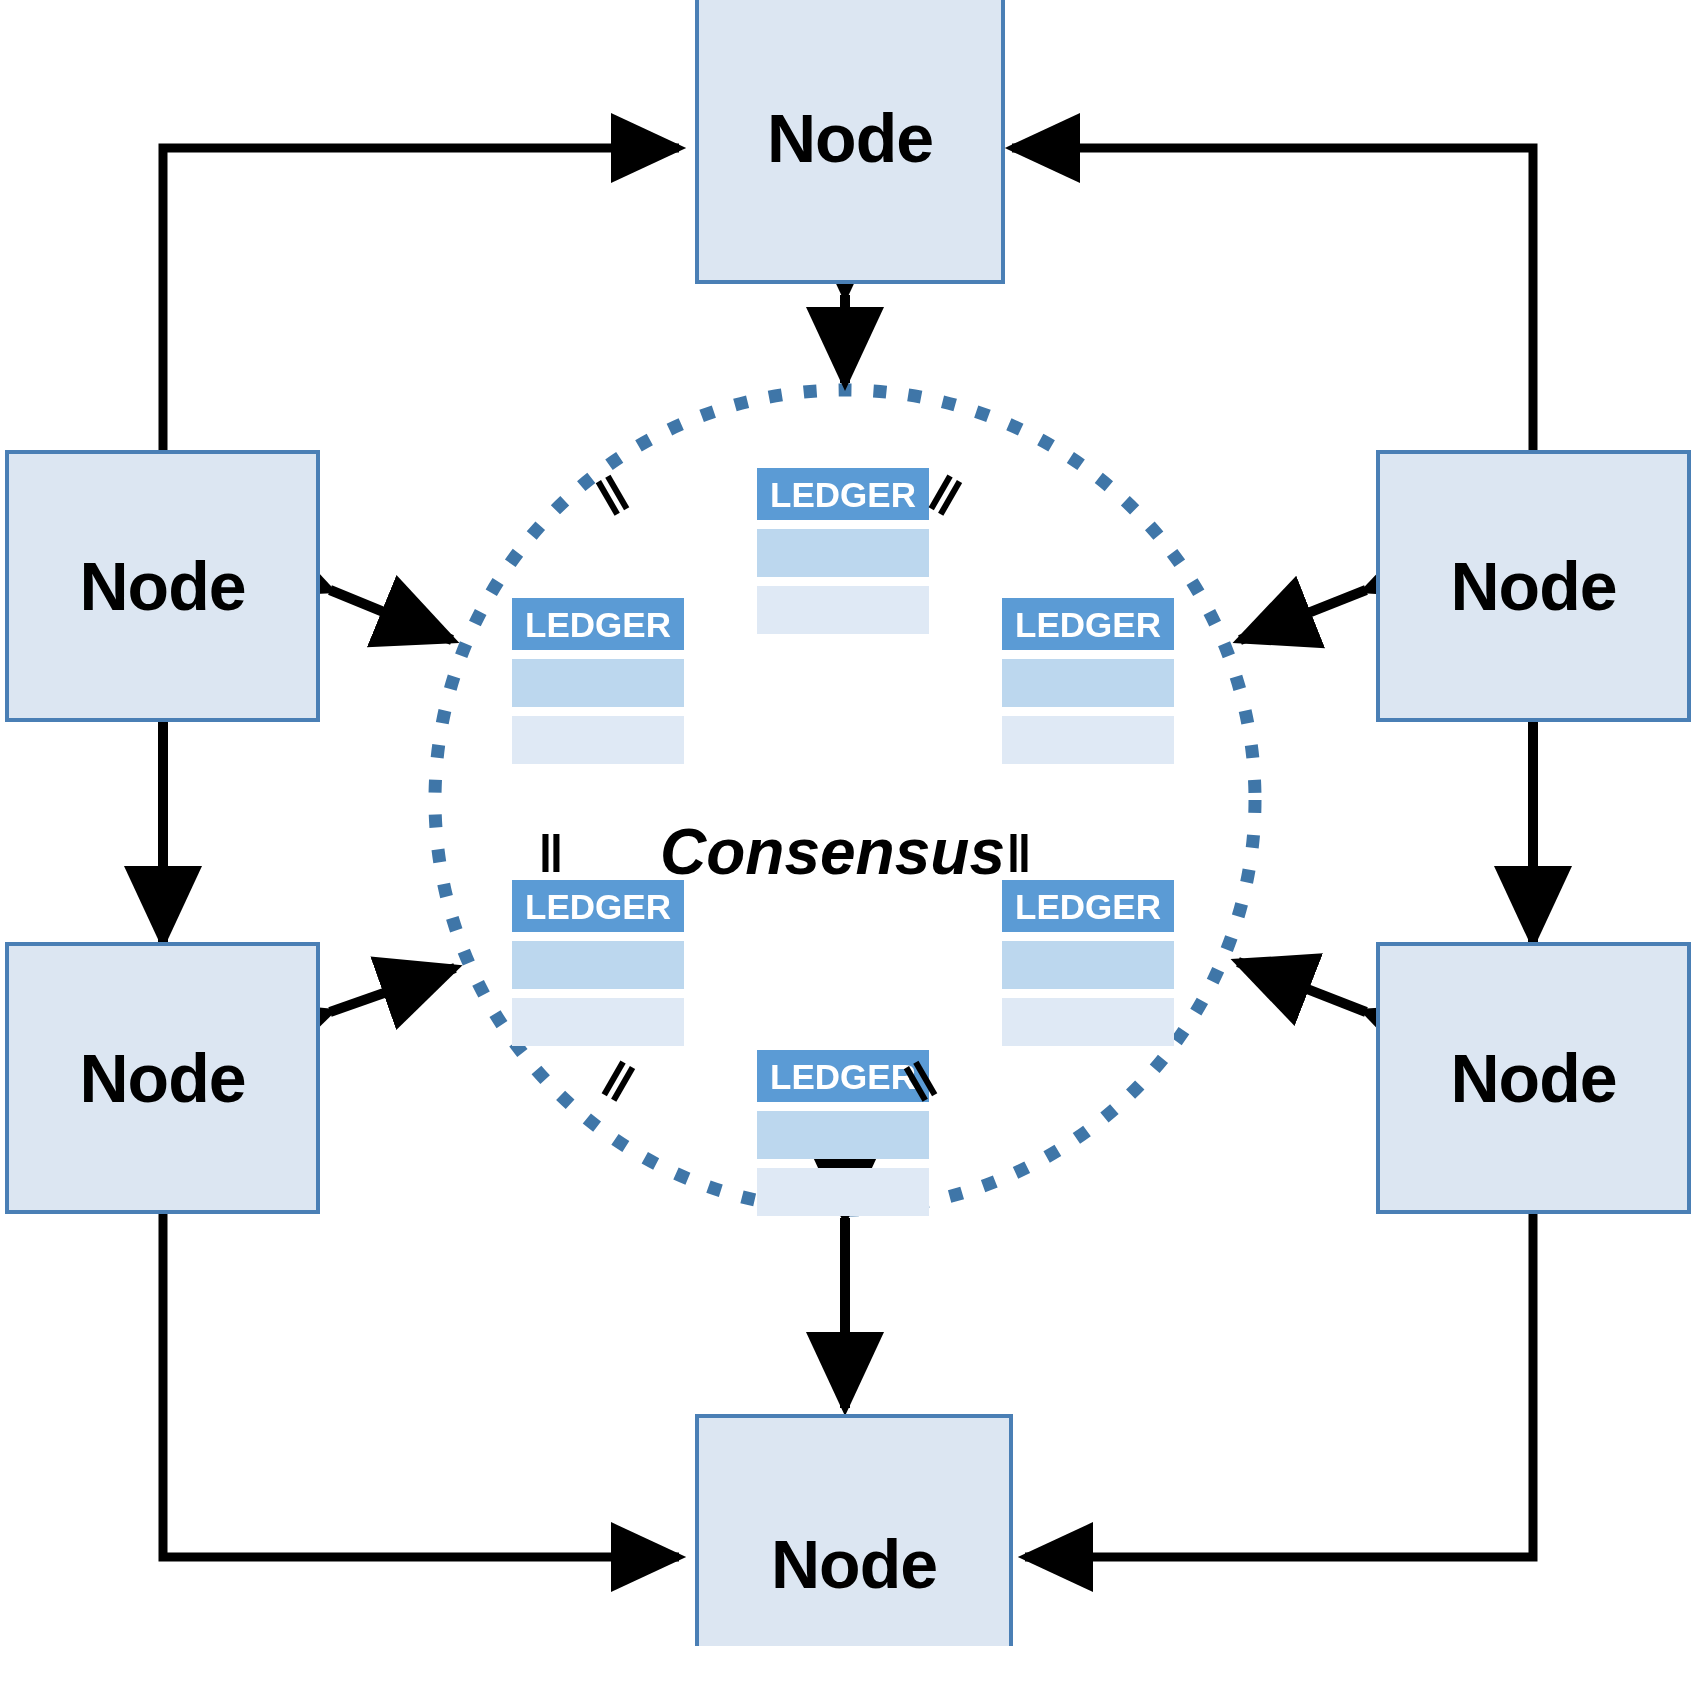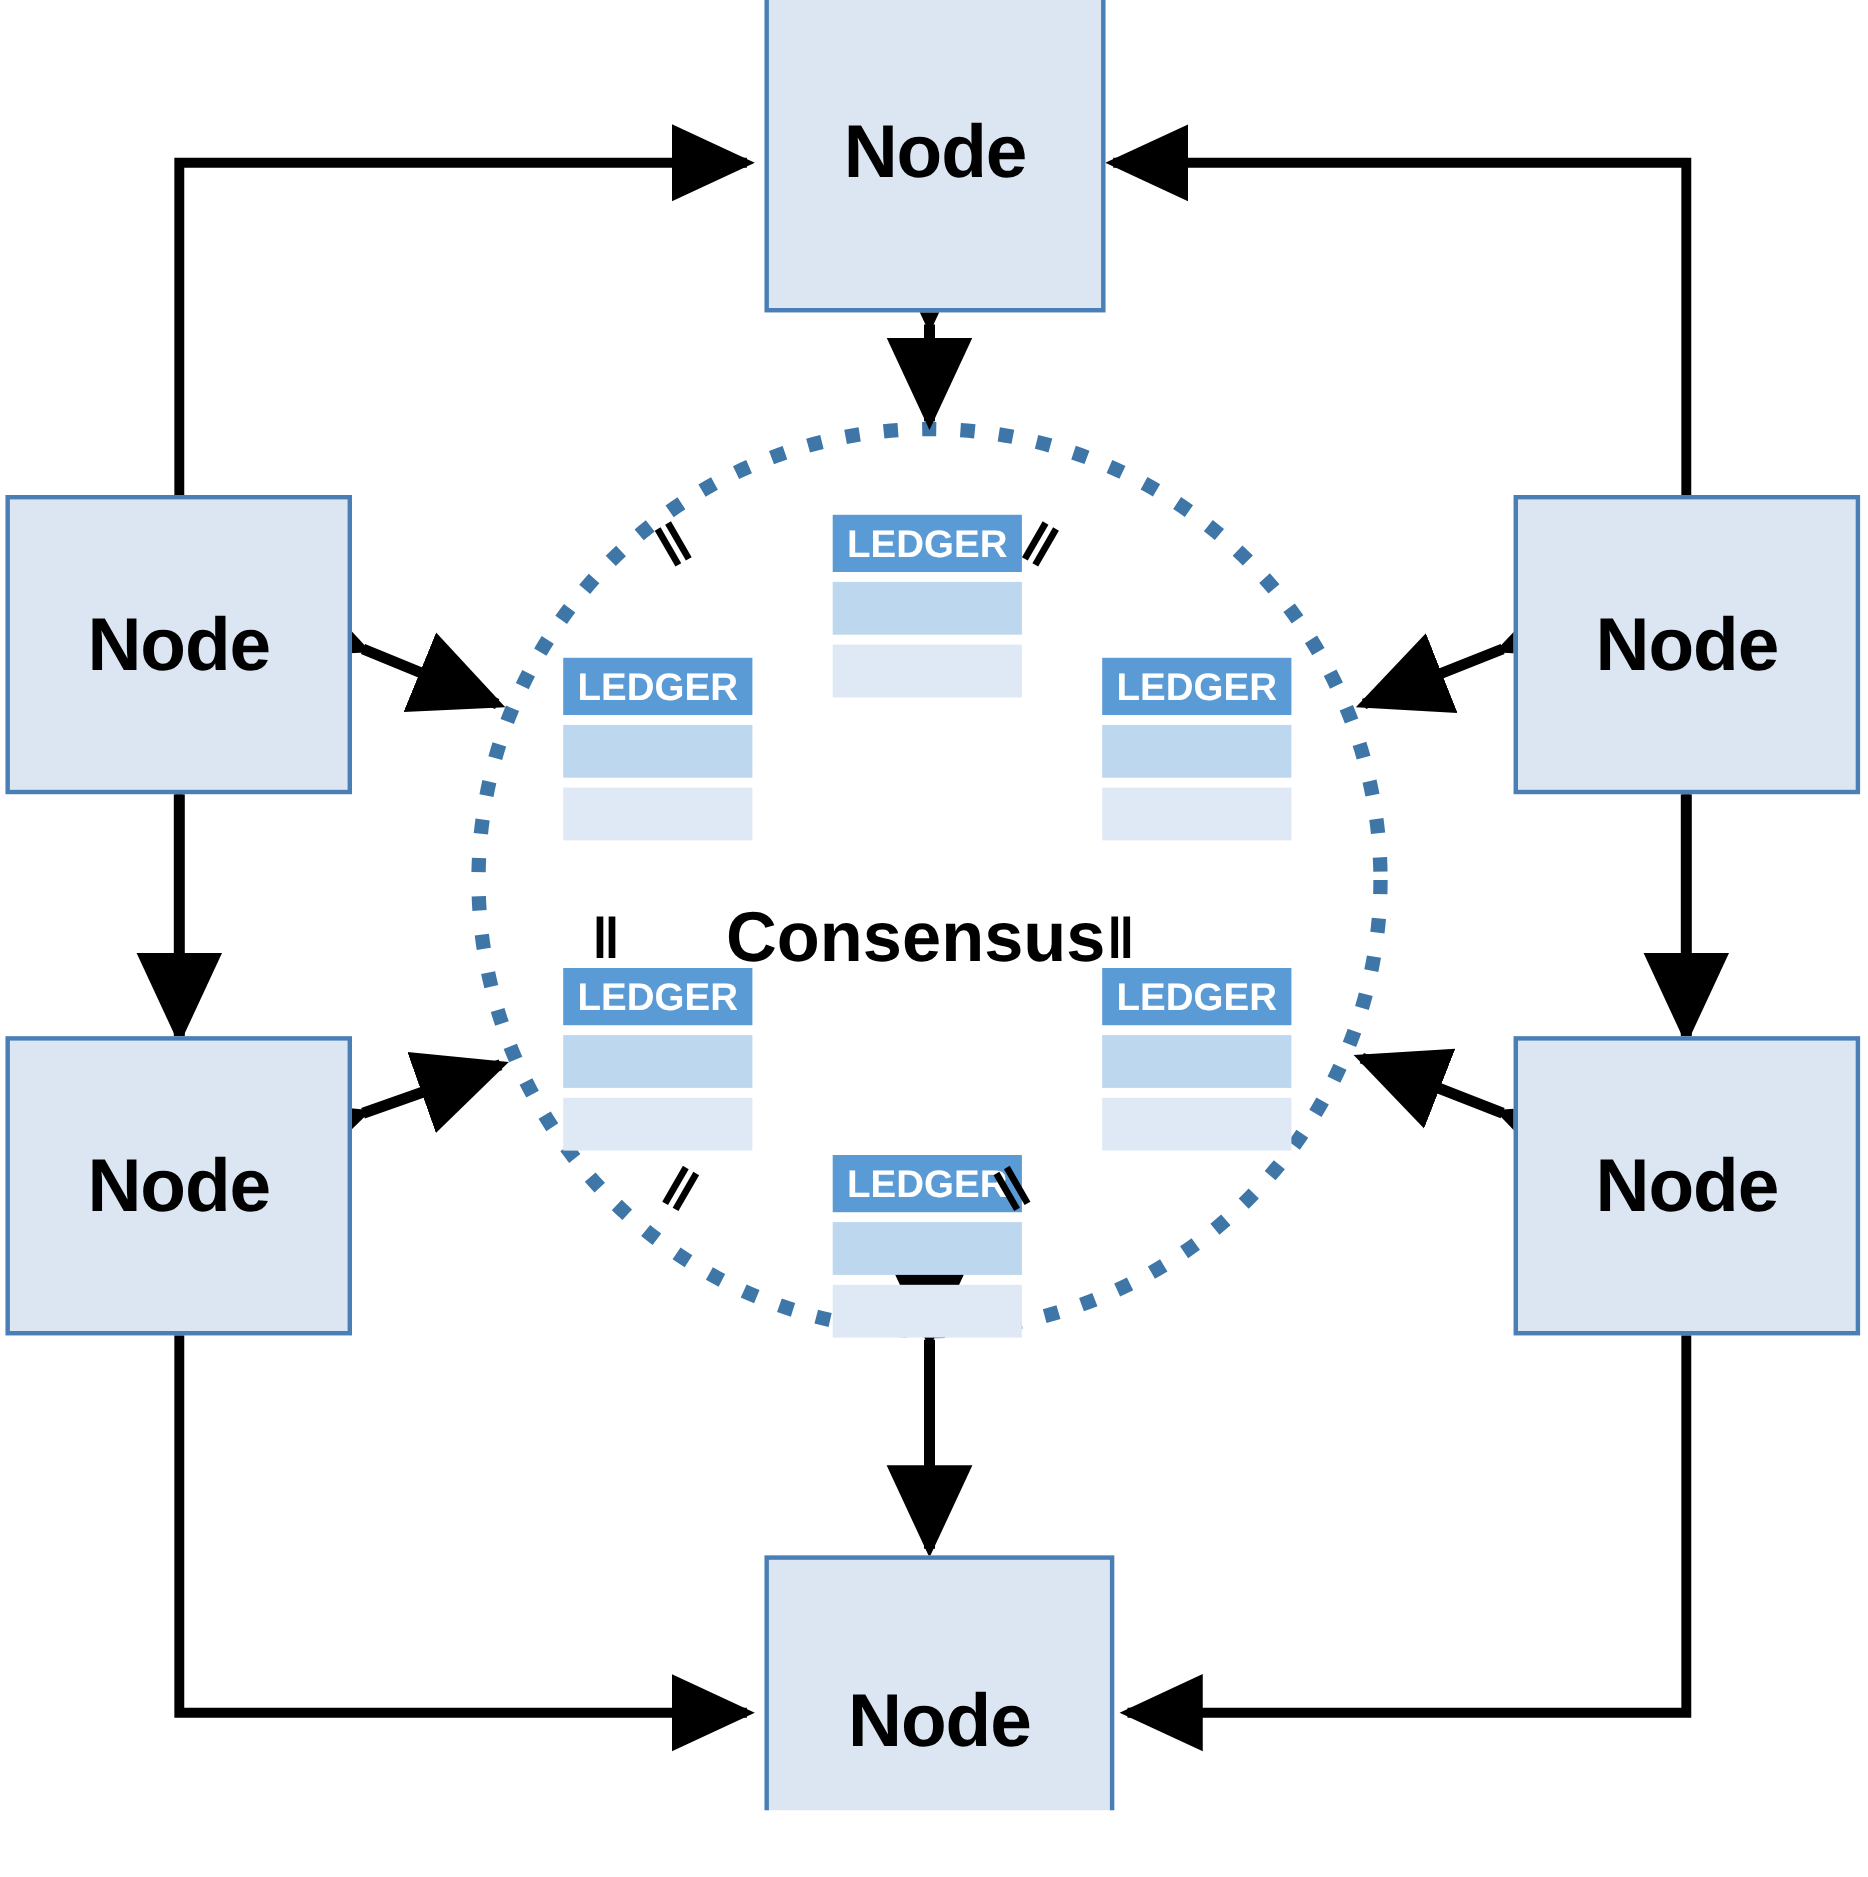--- a/index.html
+++ b/index.html
@@ -182,21 +182,21 @@
     <div class="ledger-row r1"></div>
     <div class="ledger-row r2"></div>
   </div>
 
   <div class="ledger" style="left:757px; top:1050px;">
     <div class="ledger-header">LEDGER</div>
     <div class="ledger-row r1"></div>
     <div class="ledger-row r2"></div>
   </div>
 
-  <div class="consensus-label" style="left:660px; top:820px;">Consensus</div>
+  <div class="consensus-label" style="left:660px; top:820px;font-style:italic;">Consensus</div>
 
   <div class="eq-mark tilt" style="left:600px; top:470px;">‖</div>
   <div class="eq-mark tilt-r" style="left:932px; top:470px;">‖</div>
 
   <div class="eq-mark" style="left:538px; top:828px;">‖</div>
   <div class="eq-mark" style="left:1006px; top:828px;">‖</div>
 
   <div class="eq-mark tilt-r" style="left:605px; top:1056px;">‖</div>
   <div class="eq-mark tilt" style="left:908px; top:1056px;">‖</div>
 

